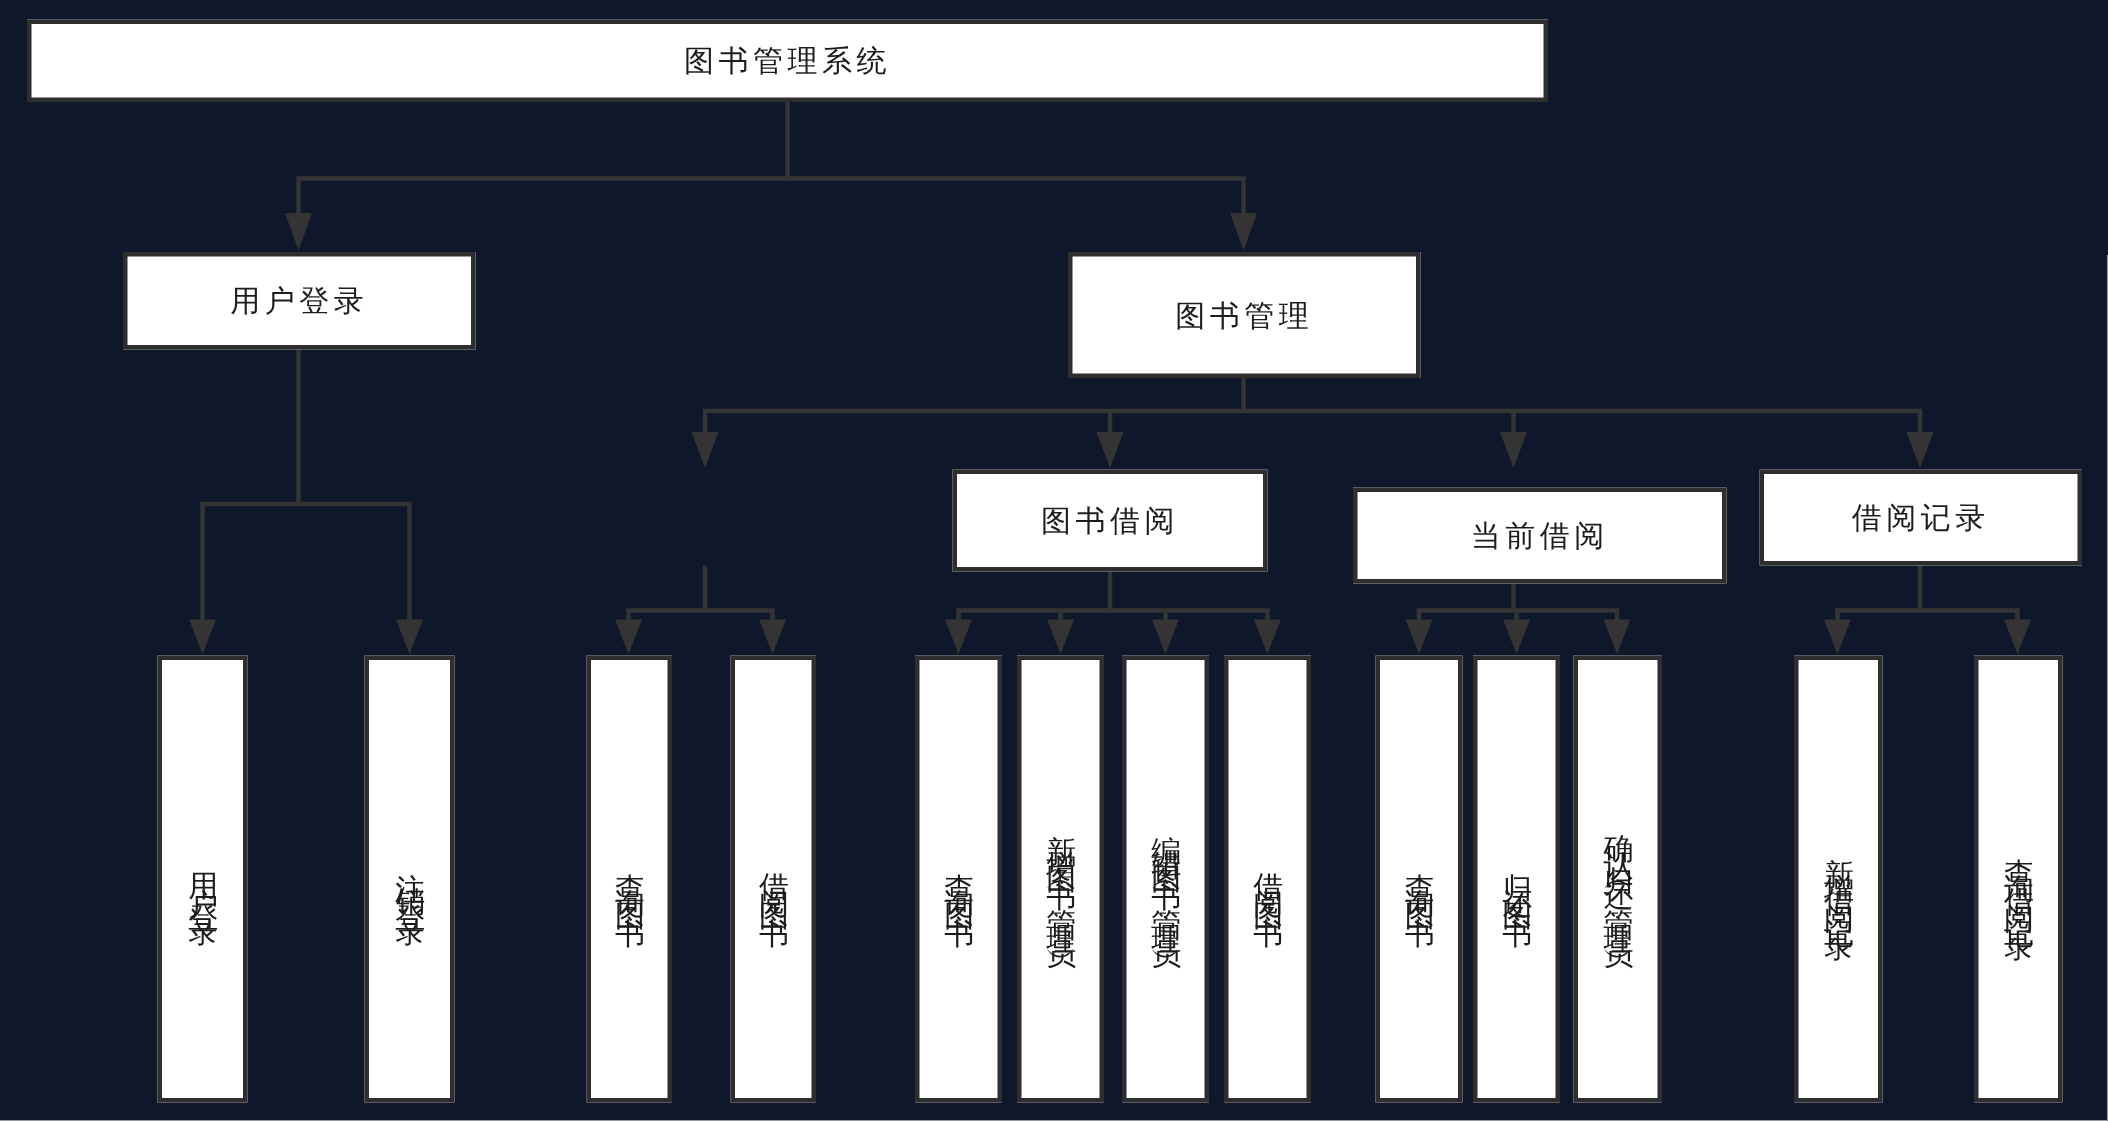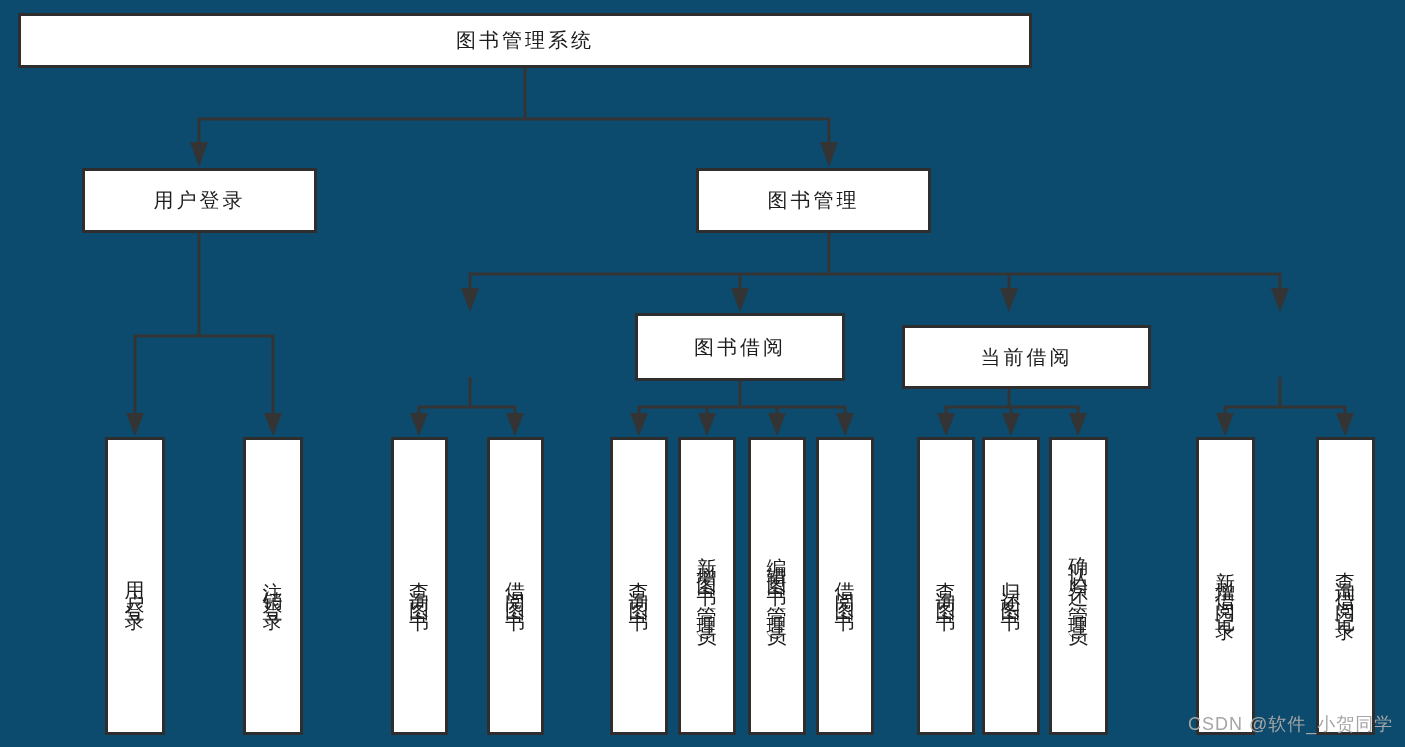--- a/index.html
+++ b/index.html
@@ -4,21 +4,21 @@
 <style>
   html, body {
     margin: 0;
     padding: 0;
     background: #ffffff;
   }
   .canvas {
     position: relative;
     width: 1405px;
     height: 747px;
-    background: #0c4a6e;
+    background: #0f172a;
     overflow: hidden;
     font-family: "Liberation Sans", "DejaVu Sans", sans-serif;
     color: #1c1c1c;
   }
   .wires {
     position: absolute;
     left: 0;
     top: 0;
     z-index: 1;
   }
@@ -117,29 +117,32 @@
     </g>
   </svg>
 
   <div class="node h" style="left:18px;top:13px;width:1014px;height:55px">
     <span>图书管理系统</span>
   </div>
 
   <div class="node h" style="left:82px;top:168px;width:235px;height:65px">
     <span>用户登录</span>
   </div>
-  <div class="node h" style="left:696px;top:168px;width:235px;height:65px">
+  <div class="node h" style="left:712px;top:168px;width:235px;height:84px">
     <span>图书管理</span>
   </div>
 
   <div class="node h" style="left:635px;top:313px;width:210px;height:68px">
     <span>图书借阅</span>
   </div>
   <div class="node h" style="left:902px;top:325px;width:249px;height:64px">
     <span>当前借阅</span>
+  </div>
+  <div class="node h" style="left:1173px;top:313px;width:215px;height:64px">
+    <span>借阅记录</span>
   </div>
 
   <div class="node v" style="left:105px;top:437px;width:60px;height:298px">
     <span>用户登录</span>
   </div>
   <div class="node v" style="left:243px;top:437px;width:60px;height:298px">
     <span>注销登录</span>
   </div>
 
   <div class="node v" style="left:391px;top:437px;width:57px;height:298px">
@@ -172,15 +175,14 @@
     <span>确认归还（管理员）</span>
   </div>
 
   <div class="node v" style="left:1196px;top:437px;width:59px;height:298px">
     <span>新增借阅记录</span>
   </div>
   <div class="node v" style="left:1316px;top:437px;width:59px;height:298px">
     <span>查询借阅记录</span>
   </div>
 
-  <div class="watermark">CSDN @软件_小贺同学</div>
 
 </div>
 
 </body></html>

